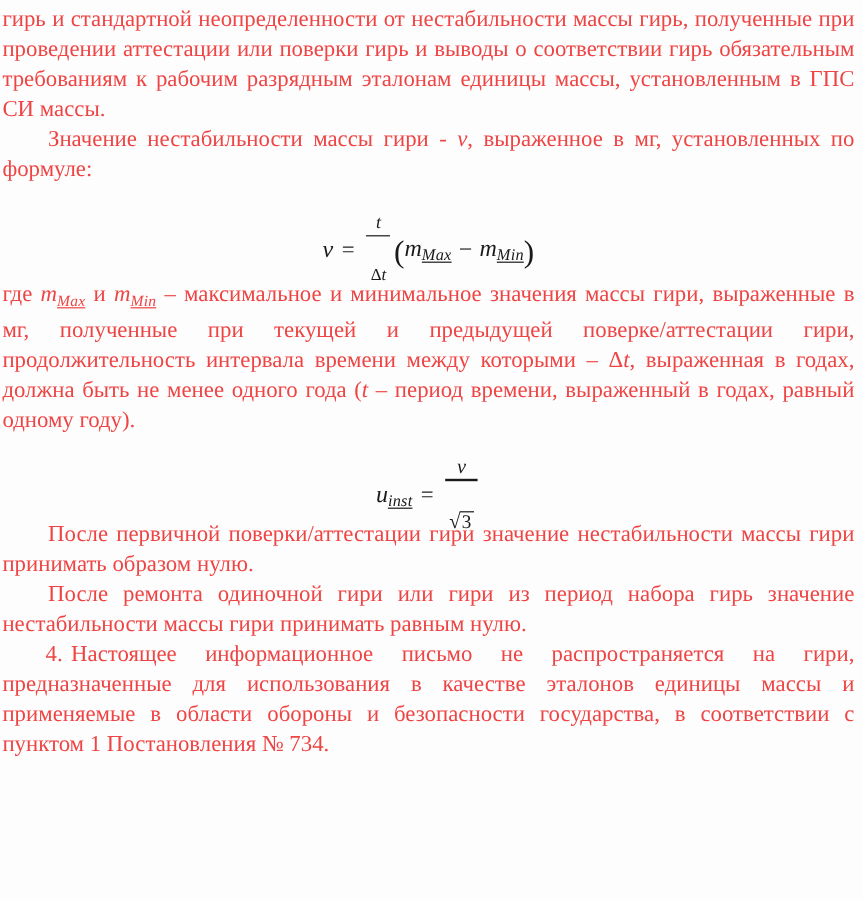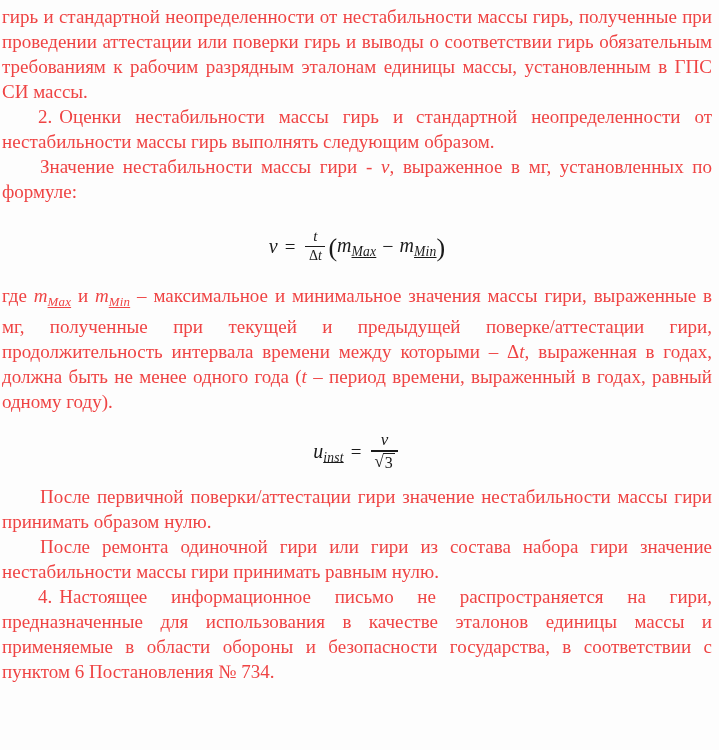--- a/index.html
+++ b/index.html
@@ -109,20 +109,21 @@
     width: 100%;
     min-width: 20px;
     height: 1.6px;
     background: #1a1a1a;
   }
   .frac .den {
     font-size: 14px;
     font-style: italic;
     line-height: 1.1;
     padding: 1px 3px 0 3px;
+    margin-top: 24px;
   }
   .frac.big .num {
     font-size: 17px;
   }
   .frac.big .den {
     font-size: 17px;
   }
   .sub {
     font-size: 0.68em;
     vertical-align: -0.28em;
@@ -155,21 +156,20 @@
     font-style: italic;
   }
 </style>
 </head>
 <body>
 
 <div class="page">
 
   <p class="para">гирь и стандартной неопределенности от нестабильности массы гирь, полученные при проведении аттестации или поверки гирь и выводы о соответствии гирь обязательным требованиям к рабочим разрядным эталонам единицы массы, установленным в ГПС СИ массы.</p>
 
-  <p class="para indent-num"><span>2.</span><span class="wide-space-sm"></span><span>Оценки нестабильности массы гирь и</span><span class="wide-space"></span><span>стандартной неопределенности от нестабильности массы гирь выполнять следующим образом.</span></p>
 
   <p class="para indent"><span>Значение нестабильности массы гири - </span><span class="inline-var">ν</span><span>, выраженное в мг, установленных по формуле:</span></p>
 
   <div class="formula-block formula-1">
     <span class="math">
       <span class="var">ν</span>
       <span class="eq">=</span>
       <span class="frac">
         <span class="num">t</span>
         <span class="bar"></span>
@@ -196,18 +196,18 @@
         <span class="den"><span class="sqrt">
               <span class="radical">√</span>
               <span class="radicand">3</span>
             </span></span>
       </span>
     </span>
   </div>
 
   <p class="para indent">После первичной поверки/аттестации гири значение нестабильности массы гири принимать образом нулю.</p>
 
-  <p class="para indent">После ремонта одиночной гири или гири из состава набора гири значение нестабильности массы гири принимать равным нулю.</p>
-
-
-  <p class="para indent-num"><span>4.</span><span class="wide-space-sm"></span><span>Настоящее информационное письмо не распространяется на гири, предназначенные для использования в качестве эталонов единицы массы и применяемые в области обороны и безопасности государства, в соответствии с пунктом 6 Постановления № 734.</span></p>
+  <p class="para indent">После ремонта одиночной гири или гири из период набора гирь значение нестабильности массы гири принимать равным нулю.</p>
+
+
+  <p class="para indent-num"><span>4.</span><span class="wide-space-sm"></span><span>Настоящее информационное письмо не распространяется на гири, предназначенные для использования в качестве эталонов единицы массы и применяемые в области обороны и безопасности государства, в соответствии с пунктом 1 Постановления № 734.</span></p>
 
 </div>
 
 </body></html>

